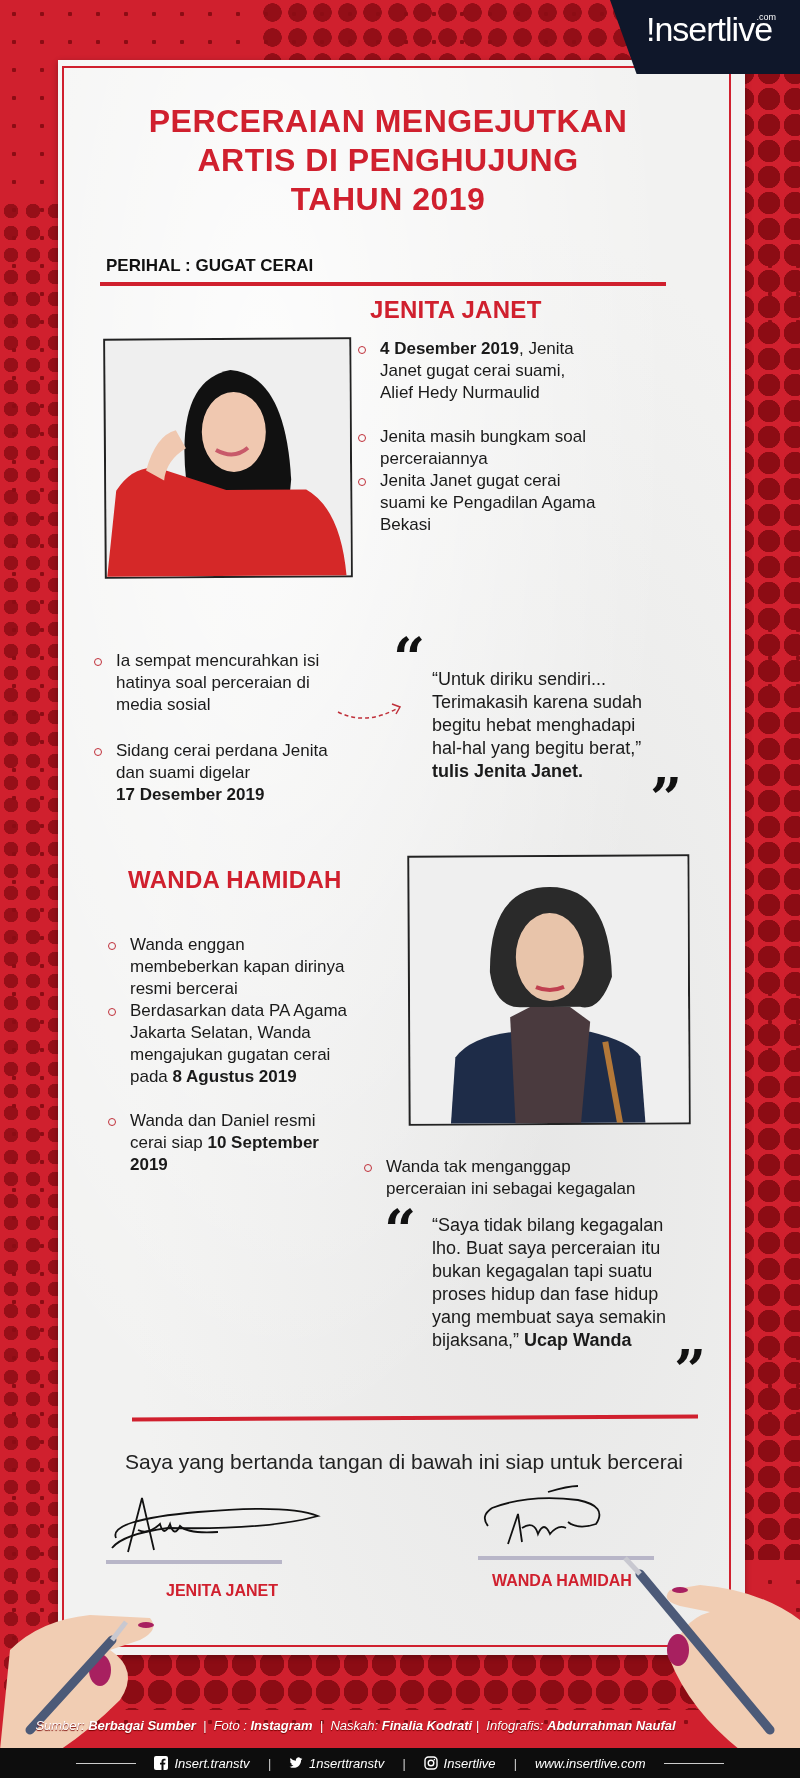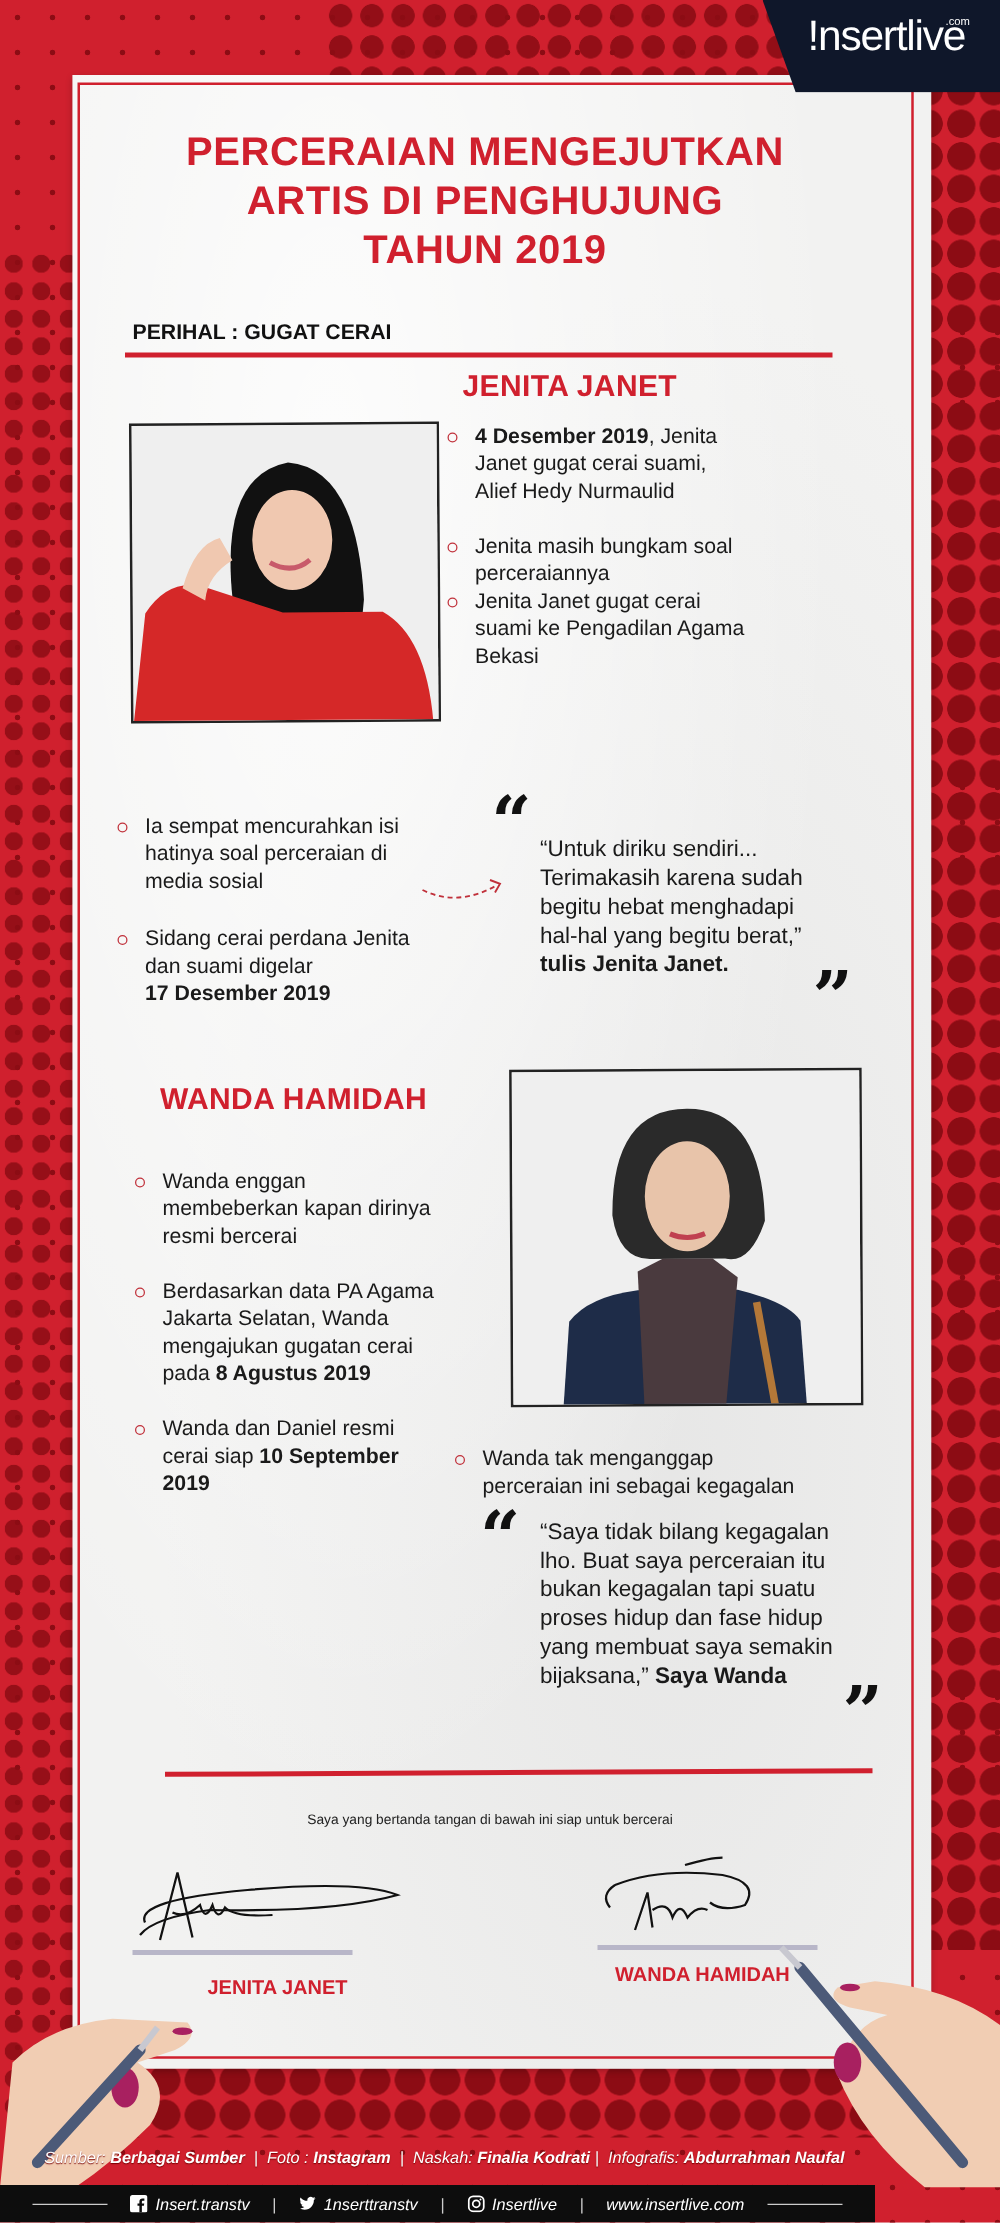--- a/index.html
+++ b/index.html
@@ -85,33 +85,33 @@
     border: 1.5px solid #c0303a; border-radius: 50%;
   }
   .bullets b { font-weight: bold; }
   .quote-mark {
     position: absolute; font-family: "DejaVu Serif", serif; font-weight: bold;
     font-size: 56px; line-height: 40px; color: #111;
   }
   .quote-text { position: absolute; font-size: 18px; line-height: 23px; color: #1a1a1a; }
   .quote-text b { font-weight: bold; }
   .declare {
-    position: absolute; left: 4px; width: 660px; text-align: center; font-size: 11px; color: #222;
+    position: absolute; left: 16px; width: 660px; text-align: center; font-size: 21px; color: #222;
   }
   .sig-line { position: absolute; height: 4px; background: #b8b6c8; }
   .sig-name { position: absolute; color: #d0202e; font-weight: bold; font-size: 16px; }
   .hand { position: absolute; z-index: 4; }
   .credits {
     position: absolute; left: 0; top: 1718px; width: 711px; text-align: center;
     color: #fff; font-size: 13px; font-style: italic; z-index: 6;
     text-shadow: 0 1px 1px #700;
   }
   .credits b { font-weight: bold; }
   .footer {
-    position: absolute; left: 0; top: 1748px; width: 700px; height: 30px; background: #0d0d0d;
+    position: absolute; left: 0; top: 1748px; width: 800px; height: 30px; background: #0d0d0d;
     color: #fff; font-size: 13px; font-style: italic; z-index: 6;
     display: flex; align-items: center; justify-content: center; gap: 18px;
   }
   .footer .line { height: 1px; width: 60px; background: #ccc; }
   .footer .item { display: flex; align-items: center; gap: 6px; }
   .footer .sep { color: #ccc; }
   .ico { display: inline-block; width: 14px; height: 14px; }
 </style>
 </head>
 <body>
@@ -169,21 +169,21 @@
 
   <div class="quote-mark" style="left:335px; top:578px;">“</div>
   <div class="quote-text" style="left:374px; top:608px; width:236px;">
     <span>“Untuk diriku sendiri... Terimakasih karena sudah begitu hebat menghadapi hal-hal yang begitu berat,”</span> <b>tulis Jenita Janet.</b>
   </div>
   <div class="quote-mark" style="left:592px; top:718px;">”</div>
 
   <div class="section-head" style="left:70px; top:806px;">WANDA HAMIDAH</div>
 
   <ul class="bullets" style="left:50px; top:874px; width:240px;">
-    <li style="margin-bottom:22px;"><span>Wanda enggan membeberkan kapan dirinya resmi bercerai</span></li>
+    <li style=""><span>Wanda enggan membeberkan kapan dirinya resmi bercerai</span></li>
     <li style="margin-bottom:22px;"><span>Berdasarkan data PA Agama Jakarta Selatan, Wanda mengajukan gugatan cerai pada </span><b>8 Agustus 2019</b></li>
     <li><span>Wanda dan Daniel resmi cerai siap </span><b>10 September 2019</b></li>
   </ul>
 
   <div class="photo" style="left:350px; top:795px; width:282px; height:270px; transform:rotate(-0.3deg);">
     <svg width="282" height="270" viewBox="0 0 282 270">
       <rect width="282" height="270" fill="#efefef"></rect>
       <path d="M80 115 Q80 30 140 30 Q200 30 202 120 Q190 155 170 150 L110 150 Q85 150 80 115 Z" fill="#2a2a2a"></path>
       <ellipse cx="140" cy="100" rx="34" ry="44" fill="#e8c4aa"></ellipse>
       <path d="M126 130 Q140 136 154 130" stroke="#c04050" stroke-width="4" fill="none"></path>
@@ -192,21 +192,21 @@
       <path d="M195 185 L210 270" stroke="#b47838" stroke-width="6"></path>
     </svg>
   </div>
 
   <ul class="bullets" style="left:306px; top:1096px; width:290px;">
     <li><span>Wanda tak menganggap perceraian ini sebagai kegagalan</span></li>
   </ul>
 
   <div class="quote-mark" style="left:326px; top:1150px;">“</div>
   <div class="quote-text" style="left:374px; top:1154px; width:262px;">
-    <span>“Saya tidak bilang kegagalan lho. Buat saya perceraian itu bukan kegagalan tapi suatu proses hidup dan fase hidup yang membuat saya semakin bijaksana,”</span> <b>Saya Wanda</b>
+    <span>“Saya tidak bilang kegagalan lho. Buat saya perceraian itu bukan kegagalan tapi suatu proses hidup dan fase hidup yang membuat saya semakin bijaksana,”</span> <b>Ucap Wanda</b>
   </div>
   <div class="quote-mark" style="left:616px; top:1290px;">”</div>
 
   <div class="rule" style="left:74px; top:1356px; width:566px; transform:rotate(-0.3deg);"></div>
   <div class="declare" style="top:1390px;">Saya yang bertanda tangan di bawah ini siap untuk bercerai</div>
 
   <svg style="position:absolute; left:50px; top:1430px;" width="230" height="70">
     <path d="M8 48 Q0 30 90 22 Q180 14 210 26 Q160 40 60 38 Q15 44 4 58" stroke="#111" stroke-width="1.8" fill="none"></path>
     <path d="M20 62 L34 8 L46 60 M30 40 Q40 45 52 34 Q56 48 62 34 Q66 48 72 36 Q80 44 110 42" stroke="#111" stroke-width="1.8" fill="none"></path>
   </svg>

